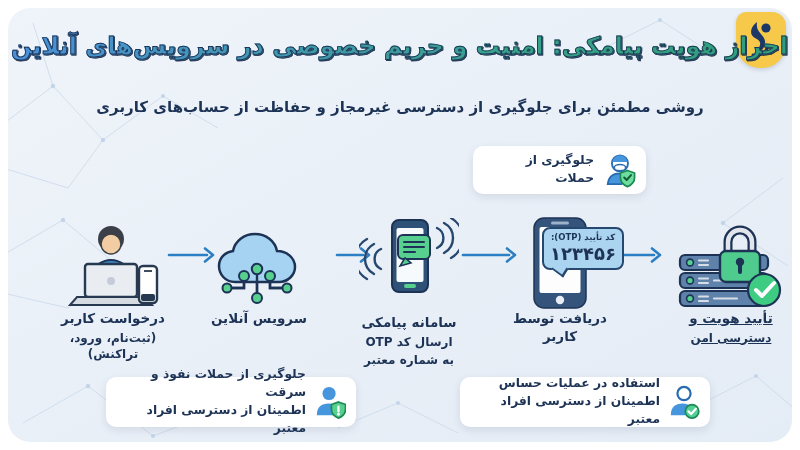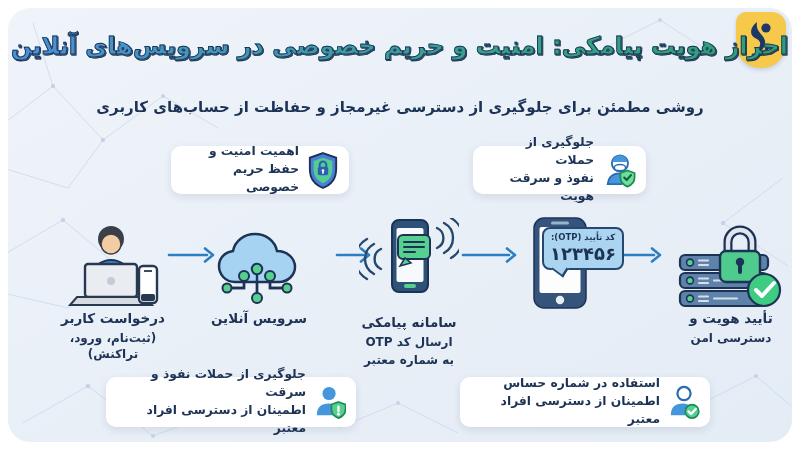--- a/index.html
+++ b/index.html
@@ -54,21 +54,21 @@
   .step{position:absolute;top:206px;text-align:center;direction:rtl;color:#1d3356;}
   .icon-box{height:96px;display:flex;align-items:flex-end;justify-content:center;position:relative;}
   .step-title{font-size:13.5px;font-weight:bold;line-height:1.3;}
   .step-sub{font-size:12px;font-weight:bold;margin-top:2px;line-height:1.35;}
   .step1{left:40px;width:130px;}
   .step2{left:187px;width:128px;}
   .step3{left:341px;width:120px;}
   .step3 .icon-box{height:88px;}
   .step3 .step-title{margin-top:12px;}
   .step4{left:490px;width:124px;}
-  .step5{left:655px;width:136px;}
+  .step5{left:655px;width:136px;text-decoration:underline;}
   .arrow{position:absolute;top:238px;height:18px;}
   .arrow svg{display:block;}
   .arrow1{left:159px;width:50px;}
   .arrow2{left:327px;width:38px;}
   .arrow3{left:453px;width:58px;}
   .arrow4{left:608px;width:48px;}
   
   .otp-bubble{
     position:absolute;left:44px;top:13px;width:82px;
     background:#abd4f1;border:2px solid #27486e;border-radius:8px;
@@ -119,51 +119,34 @@
       <path d="M13,2 C6,7 5,15 11,18 C17,21 18,24 13,30 C12,31.5 11,33 9,35 C16,33 22,28 21,21 C20.3,16 15,13 13.5,9 C12.8,7 12.6,4.5 13,2 Z" fill="#1d3767"></path>
       <path d="M9,35 C14,36 20,34 23,29" stroke="#1d3767" stroke-width="3" fill="none" stroke-linecap="round"></path>
     </svg>
   </div>
 
   <div class="title">
     <span class="grad">احراز هویت پیامکی: امنیت و حریم خصوصی در سرویس‌های آنلاین</span>
   </div>
   <div class="subtitle">روشی مطمئن برای جلوگیری از دسترسی غیرمجاز و حفاظت از حساب‌های کاربری</div>
 
-  <div class="pill pill-top-left">
-    <div class="txt">
-      <div>اهمیت امنیت و</div>
-      <div>حفظ حریم خصوصی</div>
-    </div>
-    <span class="ic">
-      <svg width="32" height="38" viewBox="0 0 34 40">
-        <path d="M17,2 L31,7 V19 C31,30 25,36 17,39 C9,36 3,30 3,19 V7 Z" fill="#4a7fd8" stroke="#1d3356" stroke-width="2"></path>
-        <path d="M17,7 L27,10.5 V19 C27,27 22.5,31.8 17,34 C11.5,31.8 7,27 7,19 V10.5 Z" fill="#53cd90"></path>
-        <path d="M13.5,17 v-2.5 a3.5,3.5 0 0 1 7,0 V17" stroke="#2d5fb0" stroke-width="2.2" fill="none"></path>
-        <rect x="11.5" y="16.5" width="11" height="9" rx="2" fill="#2d5fb0"></rect>
-        <circle cx="17" cy="20.5" r="1.4" fill="#ffffff"></circle>
-        <rect x="16.2" y="21" width="1.6" height="3" fill="#ffffff"></rect>
-      </svg>
-    </span>
-  </div>
 
   <div class="pill pill-top-right">
     <span class="ic">
       <svg width="34" height="36" viewBox="0 0 36 36">
         <circle cx="19" cy="11" r="8.5" fill="#ffffff" stroke="#2a6cb0" stroke-width="2"></circle>
         <path d="M10.8,9.5 a8.3,8.3 0 0 1 16.4,0 Z" fill="#4596dc"></path>
         <ellipse cx="19" cy="15.5" rx="6" ry="3.2" fill="#ffffff" stroke="#2a6cb0" stroke-width="1.6"></ellipse>
         <path d="M6,33 C7,25 12,21.5 18.5,21.5 C22,21.5 24.5,22.3 26.5,24 L21,33 Z" fill="#4596dc" stroke="#2a6cb0" stroke-width="1.8"></path>
         <path d="M27,18.5 l7.5,2.7 v4.8 c0,4.8 -3.2,8 -7.5,9.6 c-4.3,-1.6 -7.5,-4.8 -7.5,-9.6 v-4.8 z" fill="#6ede9e" stroke="#1d8a56" stroke-width="1.8"></path>
         <path d="M23.5,26 l2.6,2.6 l4.6,-5.2" stroke="#145c39" stroke-width="2.2" fill="none" stroke-linecap="round" stroke-linejoin="round"></path>
       </svg>
     </span>
     <div class="txt">
       <div>جلوگیری از حملات</div>
-      <div>نفوذ و سرقت هویت</div>
     </div>
   </div>
 
   <div class="step step1">
     <div class="icon-box">
       <svg width="96" height="86" viewBox="0 0 96 86">
         <circle cx="46" cy="15" r="13" fill="#3b4048"></circle>
         <circle cx="46" cy="20" r="10" fill="#f2cda4" stroke="#3b4048" stroke-width="1.5"></circle>
         <path d="M34,12 a13,13 0 0 1 24,0 l-3,4 a10,10 0 0 0 -18,0 Z" fill="#3b4048"></path>
         <path d="M22,58 C24,41 40,36 46,36 C52,36 68,41 70,58 L70,62 L22,62 Z" fill="#3f87c8" stroke="#1d3356" stroke-width="2"></path>
@@ -253,20 +236,21 @@
         <rect x="3" y="2" width="52" height="90" rx="10" fill="#35547c" stroke="#1d3356" stroke-width="1.5"></rect>
         <rect x="8.5" y="11" width="41" height="66" rx="2" fill="#fdfdfe"></rect>
         <rect x="20" y="5.5" width="18" height="3" rx="1.5" fill="#9db1ca"></rect>
         <circle cx="29" cy="84" r="4.2" fill="#e8edf4"></circle>
       </svg>
       <div class="otp-bubble">
         <span class="otp-label">کد تأیید (OTP):</span>
         <span class="otp-code">۱۲۳۴۵۶</span>
       </div>
     </div>
+    <div class="step-title">دریافت توسط کاربر</div>
   </div>
 
   <div class="arrow arrow4">
     <svg width="48" height="18" viewBox="0 0 48 18">
         <path d="M2,9 H38" stroke="#2b7fc2" stroke-width="2.6" stroke-linecap="round"></path>
         <path d="M36,2.5 L44,9 L36,15.5" fill="none" stroke="#2b7fc2" stroke-width="2.6" stroke-linecap="round" stroke-linejoin="round"></path>
       </svg>
   </div>
 
   <div class="step step5">
@@ -319,18 +303,18 @@
   <div class="pill pill-bottom-right">
     <span class="ic">
       <svg width="32" height="36" viewBox="0 0 34 36">
         <circle cx="17" cy="9" r="7" fill="#ffffff" stroke="#2a6cb0" stroke-width="2.4"></circle>
         <path d="M3,32 C3,23 8,19.5 15.5,19.5 C19.5,19.5 23,20.8 25,23.5 L22,32 Z" fill="#4596dc"></path>
         <circle cx="25.5" cy="28" r="7.2" fill="#52d094" stroke="#1d8a56" stroke-width="1.8"></circle>
         <path d="M21.8,28 l2.8,2.8 l5,-5.6" fill="none" stroke="#ffffff" stroke-width="2.4" stroke-linecap="round" stroke-linejoin="round"></path>
       </svg>
     </span>
     <div class="txt">
-      <div>استفاده در شماره حساس</div>
+      <div>استفاده در عملیات حساس</div>
       <div>اطمینان از دسترسی افراد معتبر</div>
     </div>
   </div>
 
 </div>
 
 </body></html>

